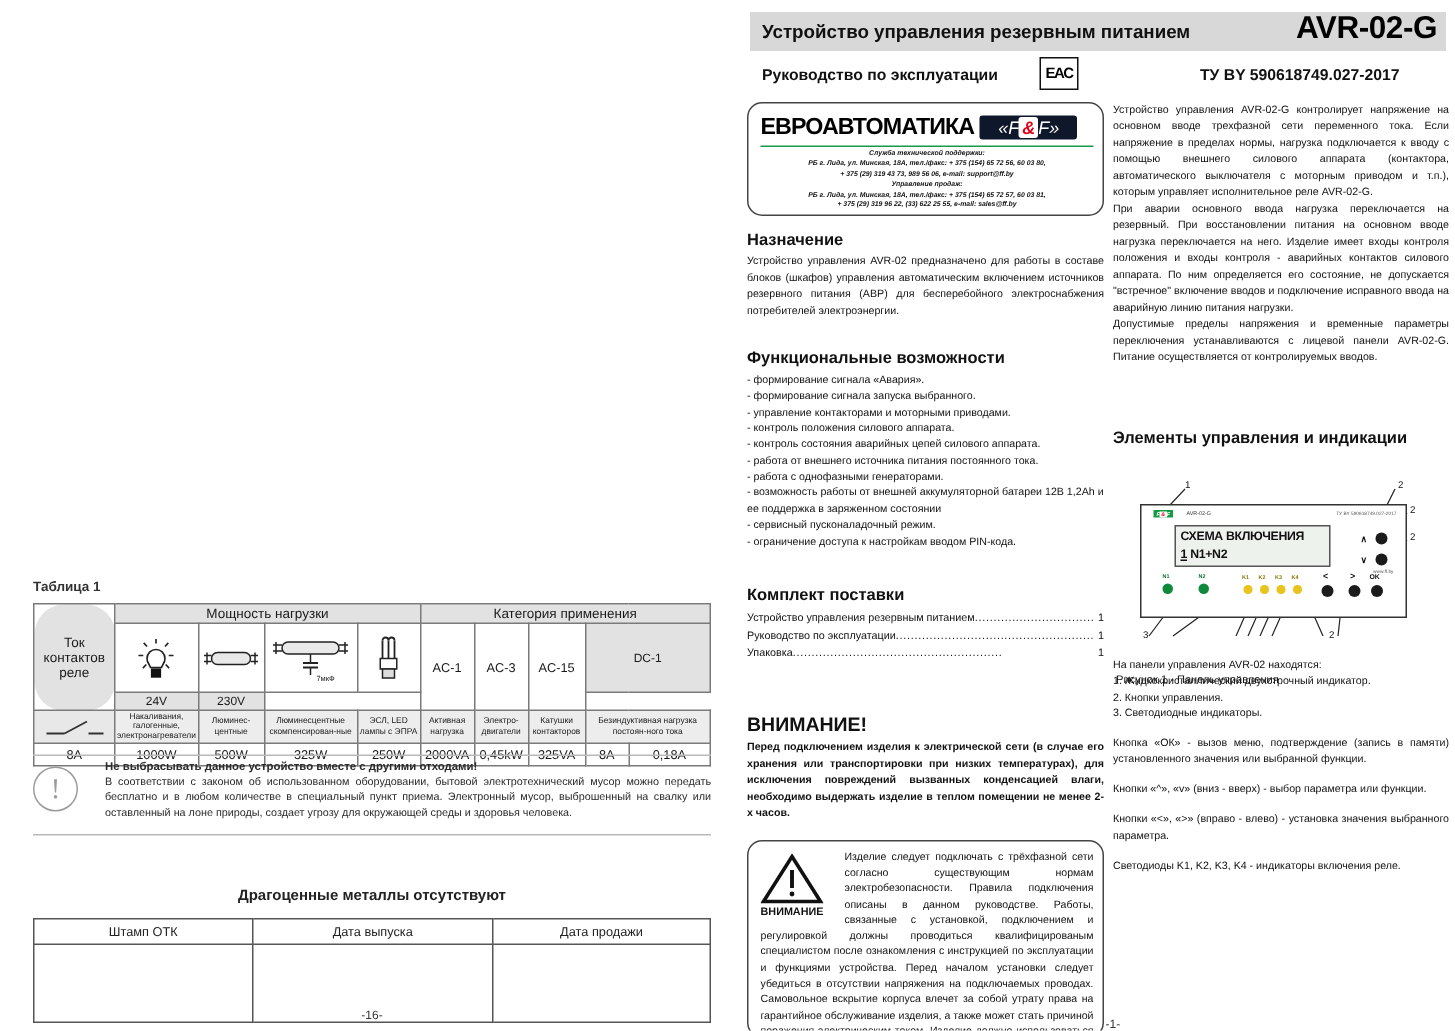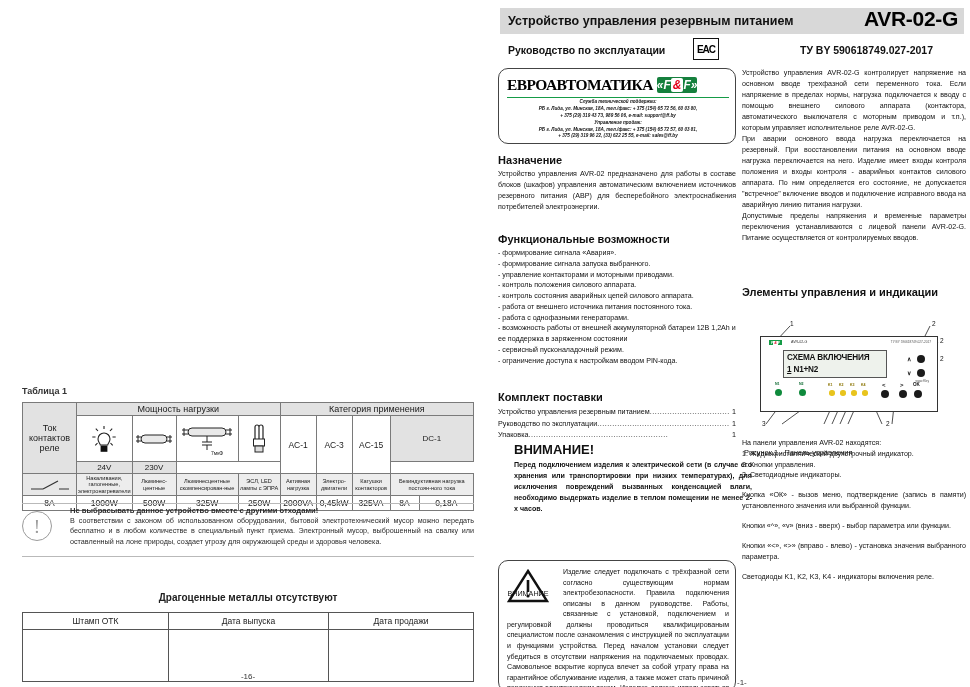--- a/index.html
+++ b/index.html
@@ -74,23 +74,23 @@
          font-size:10px; font-weight:700; letter-spacing:-1px; }
   .subbar .s2 { position:absolute; left:300px; top:4px; font-size:10.5px; font-weight:700; color:#111; }
 
   .col-mid { position:absolute; left:4px; top:68px; width:243px; }
   .col-right { position:absolute; left:250px; top:68px; width:224px; }
 
   
   .logobox { position:absolute; left:2px; top:0px; width:238px; height:76px;
              border:1.3px solid #444; border-radius:10px; background:#fff; }
   .logo-row { position:absolute; left:8px; top:5px; width:222px; height:22px; display:flex; align-items:center; }
-  .logo-word { font-size:15.5px; font-weight:700; letter-spacing:-0.6px; font-family:Liberation Serif, serif; }
-  .ff-badge { margin-left:4px; background:#15803d; padding:1px 0; border-radius:2px;
-              color:#fff; font-size:12px; font-weight:700; font-style:italic; }
+  .logo-word { font-size:15.5px; font-weight:700; letter-spacing:-0.6px; font-family:Liberation Sans, sans-serif; }
+  .ff-badge { margin-left:4px; background:#0f172a; padding:1px 12px; border-radius:2px;
+              color:#fff; font-size:12px; font-weight:400; font-style:italic; }
   .ff-badge b { background:#fff; color:#e2001a; padding:0 2px; border-radius:2px; font-style:italic; }
   .logo-rule { position:absolute; left:8px; top:28px; width:222px; height:1.4px; background:#159b46; }
   .contact { position:absolute; left:4px; top:30px; width:230px; text-align:center;
              font-size:4.6px; line-height:1.5; font-weight:700; font-style:italic; color:#111; }
   .contact .hd { font-size:4.6px; }
 
   h3.sec { font-size:11px; font-weight:700; color:#111; margin:0 0 3px 0; }
   .body-txt { font-size:7.1px; line-height:1.55; text-align:justify; color:#111; }
   .list-txt { font-size:7.1px; line-height:1.52; color:#111; }
 
@@ -98,22 +98,22 @@
 
   .kit-line { display:flex; font-size:7.2px; line-height:1.62; color:#111; }
   .kit-line .nm { white-space:nowrap; }
   .kit-line .dots { flex:1; overflow:hidden; white-space:nowrap; letter-spacing:0.5px; }
   .kit-line .qt { padding-left:2px; }
 
   .warnbox { position:absolute; left:2px; top:492px; width:238px; height:132px;
              border:1.2px solid #444; border-radius:10px; }
   .tri { position:absolute; left:8px; top:8px; width:42px; height:34px; }
   .tri svg { display:block; }
-  .warnword { position:absolute; left:3px; top:28px; width:52px; text-align:center;
-              font-size:7.2px; font-weight:400; color:#111; }
+  .warnword { position:absolute; left:3px; top:42px; width:52px; text-align:center;
+              font-size:7.2px; font-weight:700; color:#111; }
   .warnbody { position:absolute; left:8px; top:6px; width:222px; font-size:7.05px;
               line-height:1.5; text-align:justify; color:#111; }
   .pg-right { position:absolute; left:241px; top:610px; font-size:8px; color:#333; }
 
   
   .panel-wrap { position:absolute; left:0px; top:34px; width:224px; height:110px; }
   .panel-body { position:absolute; left:18px; top:16px; width:178px; height:76px;
                 border:1.2px solid #333; background:#fff; }
   .p-ff { position:absolute; left:8px; top:3px; background:#159b46; color:#fff;
           font-size:3.6px; font-weight:700; padding:0.5px 2px; font-style:italic; }
@@ -144,21 +144,21 @@
 
 <div class="page">
 
   <div class="left-page">
 
     <div class="tbl-caption">Таблица 1</div>
 
     <table class="loadtbl">
       <tbody>
           <tr>
-        <td class="hdr-grey" rowspan="3" style="width:54px;">Ток контактов реле</td>
+        <td class="hdr-grey" rowspan="3" style="width:54px;border-radius:20px;">Ток контактов реле</td>
         <td class="hdr-grey" colspan="4" style="width:196px;">Мощность нагрузки</td>
         <td class="hdr-grey" colspan="5">Категория применения</td>
       </tr>
       <tr>
 
         <td class="symbolcell" style="width:48px;">
           <svg class="ico" width="34" height="34" viewBox="0 0 34 34">
             <g stroke="#222" stroke-width="1.1" fill="none">
               <path d="M17 7 v-3 M11 9 l-2.2 -2.4 M23 9 l2.2 -2.4 M8.5 15 h-3.2 M25.5 15 h3.2 M10.5 21 l-2.2 2.4 M23.5 21 l2.2 2.4"></path>
               <path d="M11 17 a6 6 0 0 1 12 0 c0 3 -2 4.2 -2.3 6 h-7.4 C13 21.2 11 20 11 17 z"></path>
@@ -325,21 +325,21 @@
           <span class="dots">........................................................</span>
           <span class="qt">1</span>
         </div>
         <div class="kit-line">
           <span class="nm">Упаковка</span>
           <span class="dots">........................................................</span>
           <span class="qt">1</span>
         </div>
       </div>
 
-      <div class="blk" style="top:374px;margin-left:16px;">
+      <div class="blk" style="top:407px;">
         <h3 class="sec" style="font-size:13px;">ВНИМАНИЕ!</h3>
         <div class="body-txt" style="font-weight:700;">Перед подключением изделия к электрической сети (в случае его хранения или транспортировки при низких температурах), для исключения повреждений вызванных конденсацией влаги, необходимо выдержать изделие в теплом помещении не менее 2-х часов.</div>
       </div>
 
       <div class="warnbox">
         <div class="tri">
           <svg width="42" height="34" viewBox="0 0 42 34">
             <path d="M21 2 L40 32 L2 32 Z" fill="none" stroke="#111" stroke-width="2.4"></path>
             <path d="M21 11 v12" stroke="#111" stroke-width="2.6"></path>
             <circle cx="21" cy="27" r="1.6" fill="#111"></circle>

